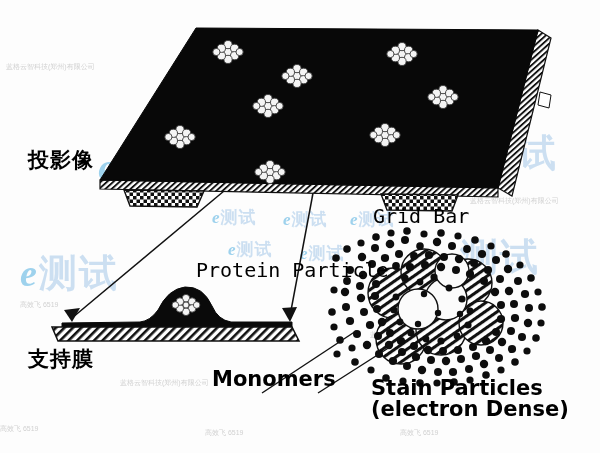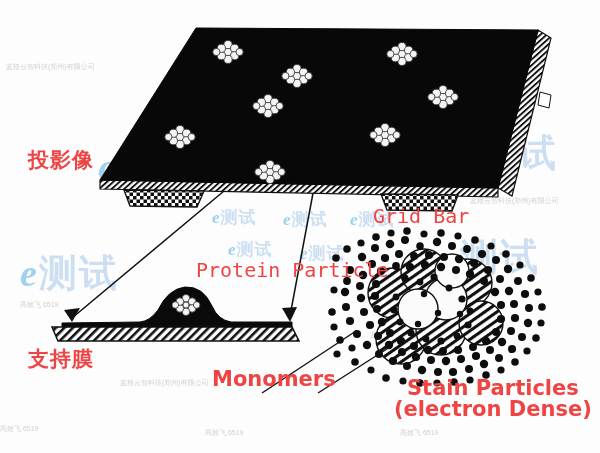--- a/index.html
+++ b/index.html
@@ -42,21 +42,21 @@
     opacity: 0.85;
     letter-spacing: 0px;
   }
   .wm-e {
     color: #7fc4e8;
     font-family: "Liberation Serif", serif;
     font-style: italic;
   }
   .label {
     position: absolute;
-    color: #ef4444;
+    color: #000000;
     white-space: nowrap;
     pointer-events: none;
   }
   .label-cn {
     font-family: "DejaVu Sans", "Liberation Sans", sans-serif;
     font-size: 21px;
     font-weight: bold;
     letter-spacing: 1px;
   }
   .label-en {
@@ -371,18 +371,18 @@
   <div class="label label-cn" style="left:28px; top:146px;">投影像</div>
 
   <div class="label label-cn" style="left:28px; top:345px;">支持膜</div>
 
   <div class="label label-en" style="left:373px; top:204px;">Grid Bar</div>
 
   <div class="label label-en" style="left:148px; top:258px;margin-left:48px;">Protein Particle</div>
 
   <div class="label label-en2" style="left:212px; top:369px;">Monomers</div>
 
-  <div class="label label-en2" style="left:394px; top:378px;text-align:center;">
+  <div class="label label-en2" style="left:371px; top:378px;">
     <div>Stain Particles</div>
     <div>(electron Dense)</div>
   </div>
 
 </div>
 
 </body></html>

